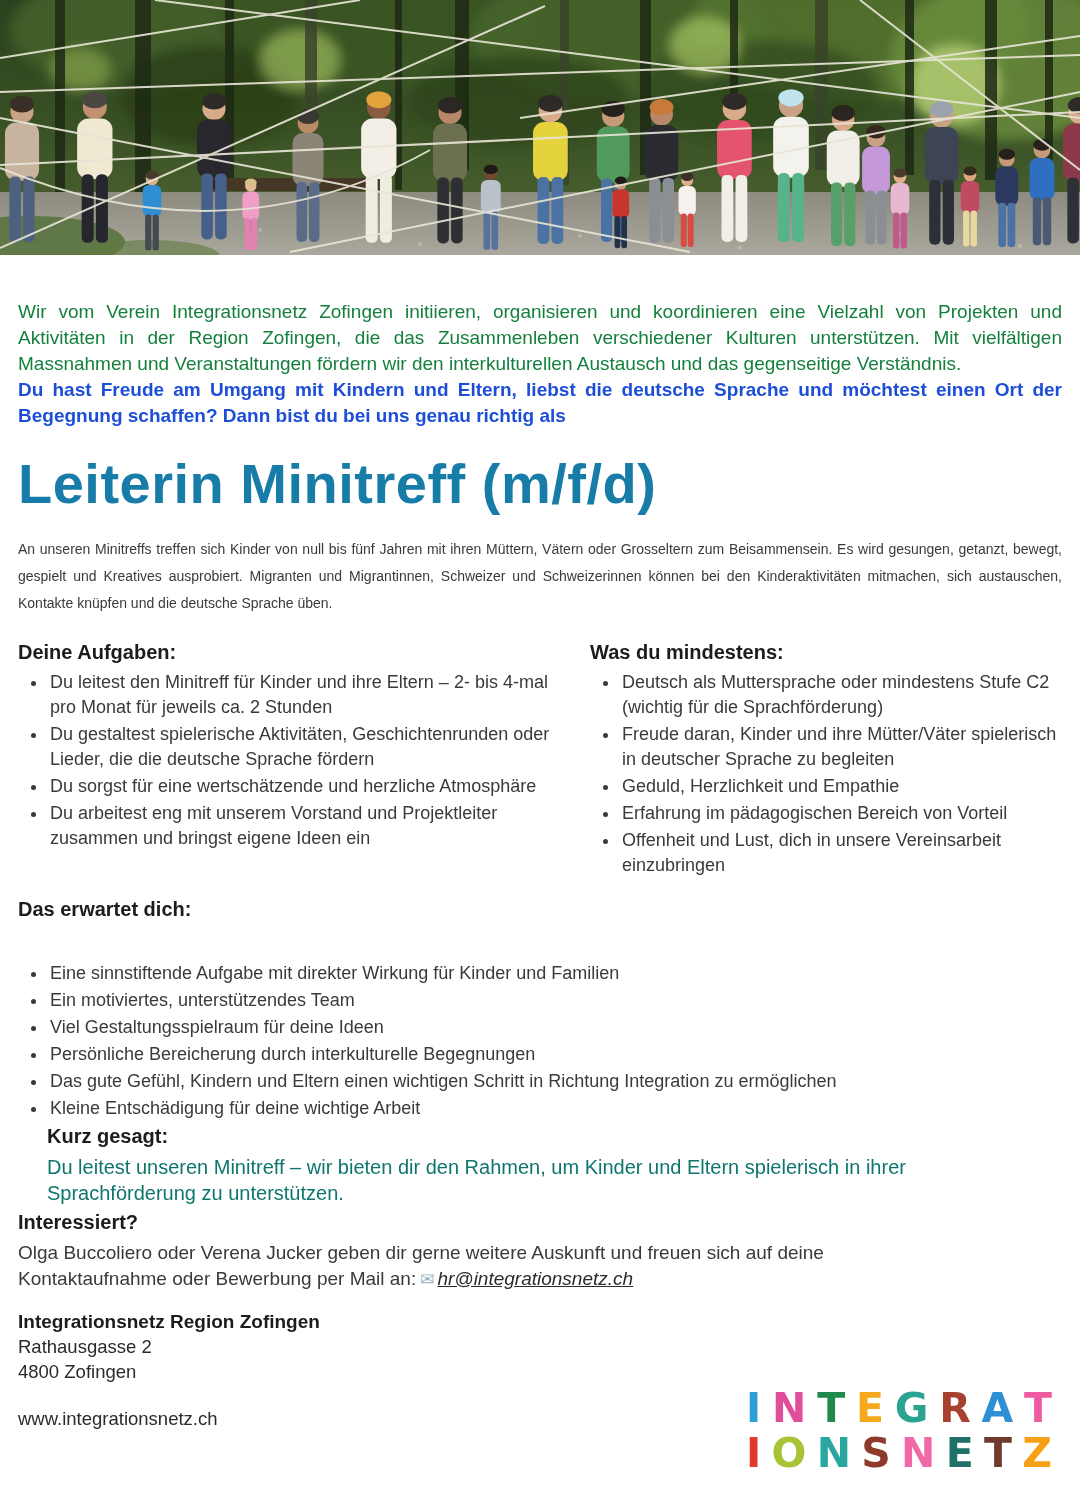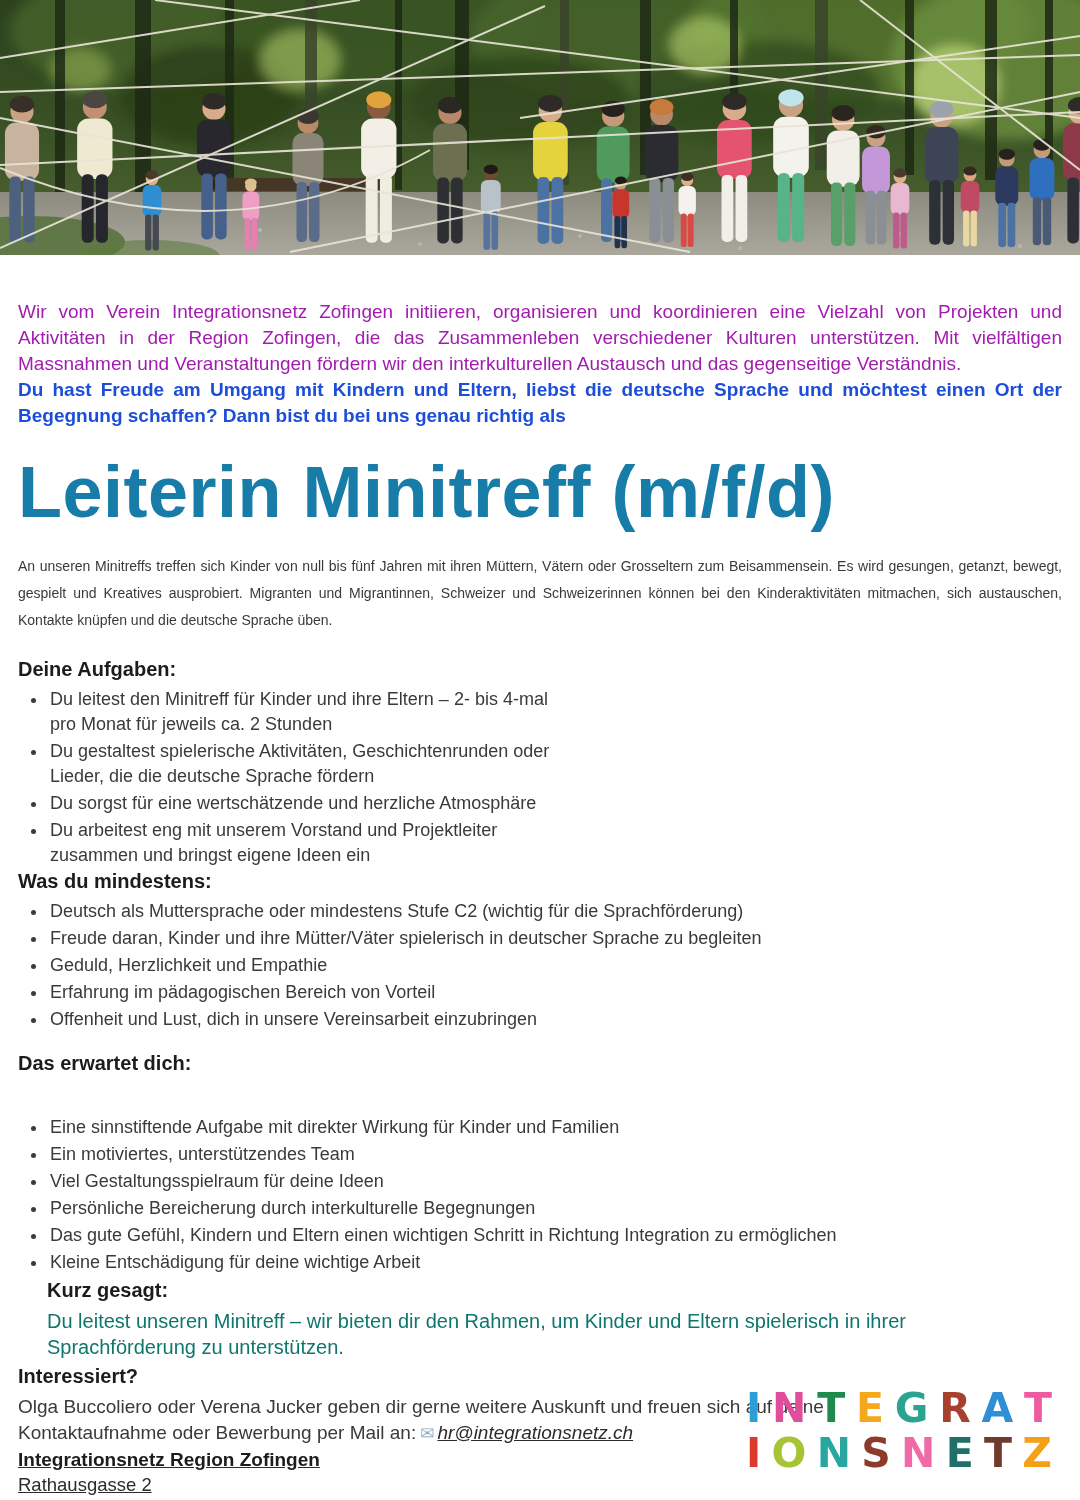--- a/index.html
+++ b/index.html
@@ -1,39 +1,39 @@
 <!DOCTYPE html>
 <html lang="de"><head>
 <meta charset="utf-8">
 <style>
   html,body{margin:0;padding:0;background:#ffffff;}
   body{width:1080px;font-family:"Liberation Sans",sans-serif;color:#333336;}
   .page{position:relative;width:1080px;height:1500px;background:#fff;overflow:hidden;}
   .photo{display:block;width:1080px;height:255px;}
   .content{padding:0 18px;}
   p{margin:0;}
-  .intro{margin-top:44px;font-size:19px;line-height:26px;text-align:justify;color:#a21caf;}
+  .intro{margin-top:44px;font-size:19px;line-height:26px;text-align:justify;color:#15803d;}
   .intro-bold{font-size:19px;line-height:26px;text-align:justify;font-weight:bold;color:#1d4ed8;}
-  h1.job-title{margin:26px 0 0;font-size:72px;line-height:1.05;font-weight:bold;color:#187CA8;letter-spacing:.5px;}
+  h1.job-title{margin:26px 0 0;font-size:56px;line-height:1.05;font-weight:bold;color:#187CA8;letter-spacing:.5px;}
   .desc{margin-top:22px;font-size:14px;line-height:27px;text-align:justify;color:#3a3a3c;}
-  .cols{display:flex;margin-top:24px;flex-direction:column;}
+  .cols{display:flex;margin-top:24px;}
   .col-left{width:572px;flex:none;box-sizing:border-box;padding-right:26px;}
   .col-right{flex:1;}
   h3{margin:0 0 6px;font-size:20px;font-weight:bold;color:#1c1c1e;}
   ul{margin:0;padding-left:30px;font-size:18px;line-height:25px;color:#3a3a3c;}
   li{margin:0 0 2px;padding-left:2px;}
   .benefits{margin-top:18px;}
   .benefits ul{max-width:980px;margin-top:40px;}
   .kurz{margin-top:4px;margin-left:29px;}
   .kurz p{max-width:925px;font-size:20px;line-height:26px;color:#0f766e;}
   .contact{margin-top:5px;}
   .contact p{max-width:925px;font-size:19px;line-height:26px;color:#3a3a3c;}
   .env{color:#93afc2;font-size:17px;padding:0 3px 0 4px;}
   a.email{color:#2b2b2e;font-style:italic;text-decoration:underline;cursor:pointer;}
-  .footer{margin-top:0;font-size:18.5px;line-height:25px;color:#2b2b2e;text-decoration:underline;}
+  .footer{margin-top:16px;font-size:18.5px;line-height:25px;color:#2b2b2e;}
   .footer .org{font-weight:bold;font-size:19px;color:#1c1c1e;}
   .footer .site{margin-top:22px;}
   .logo{position:absolute;right:28px;bottom:24px;width:306px;font-family:"DejaVu Sans",sans-serif;font-weight:bold;}
   .logo-row{display:flex;justify-content:space-between;font-size:41px;line-height:45px;letter-spacing:0;}
 </style>
 </head>
 <body>
 
 <div class="page">
 

